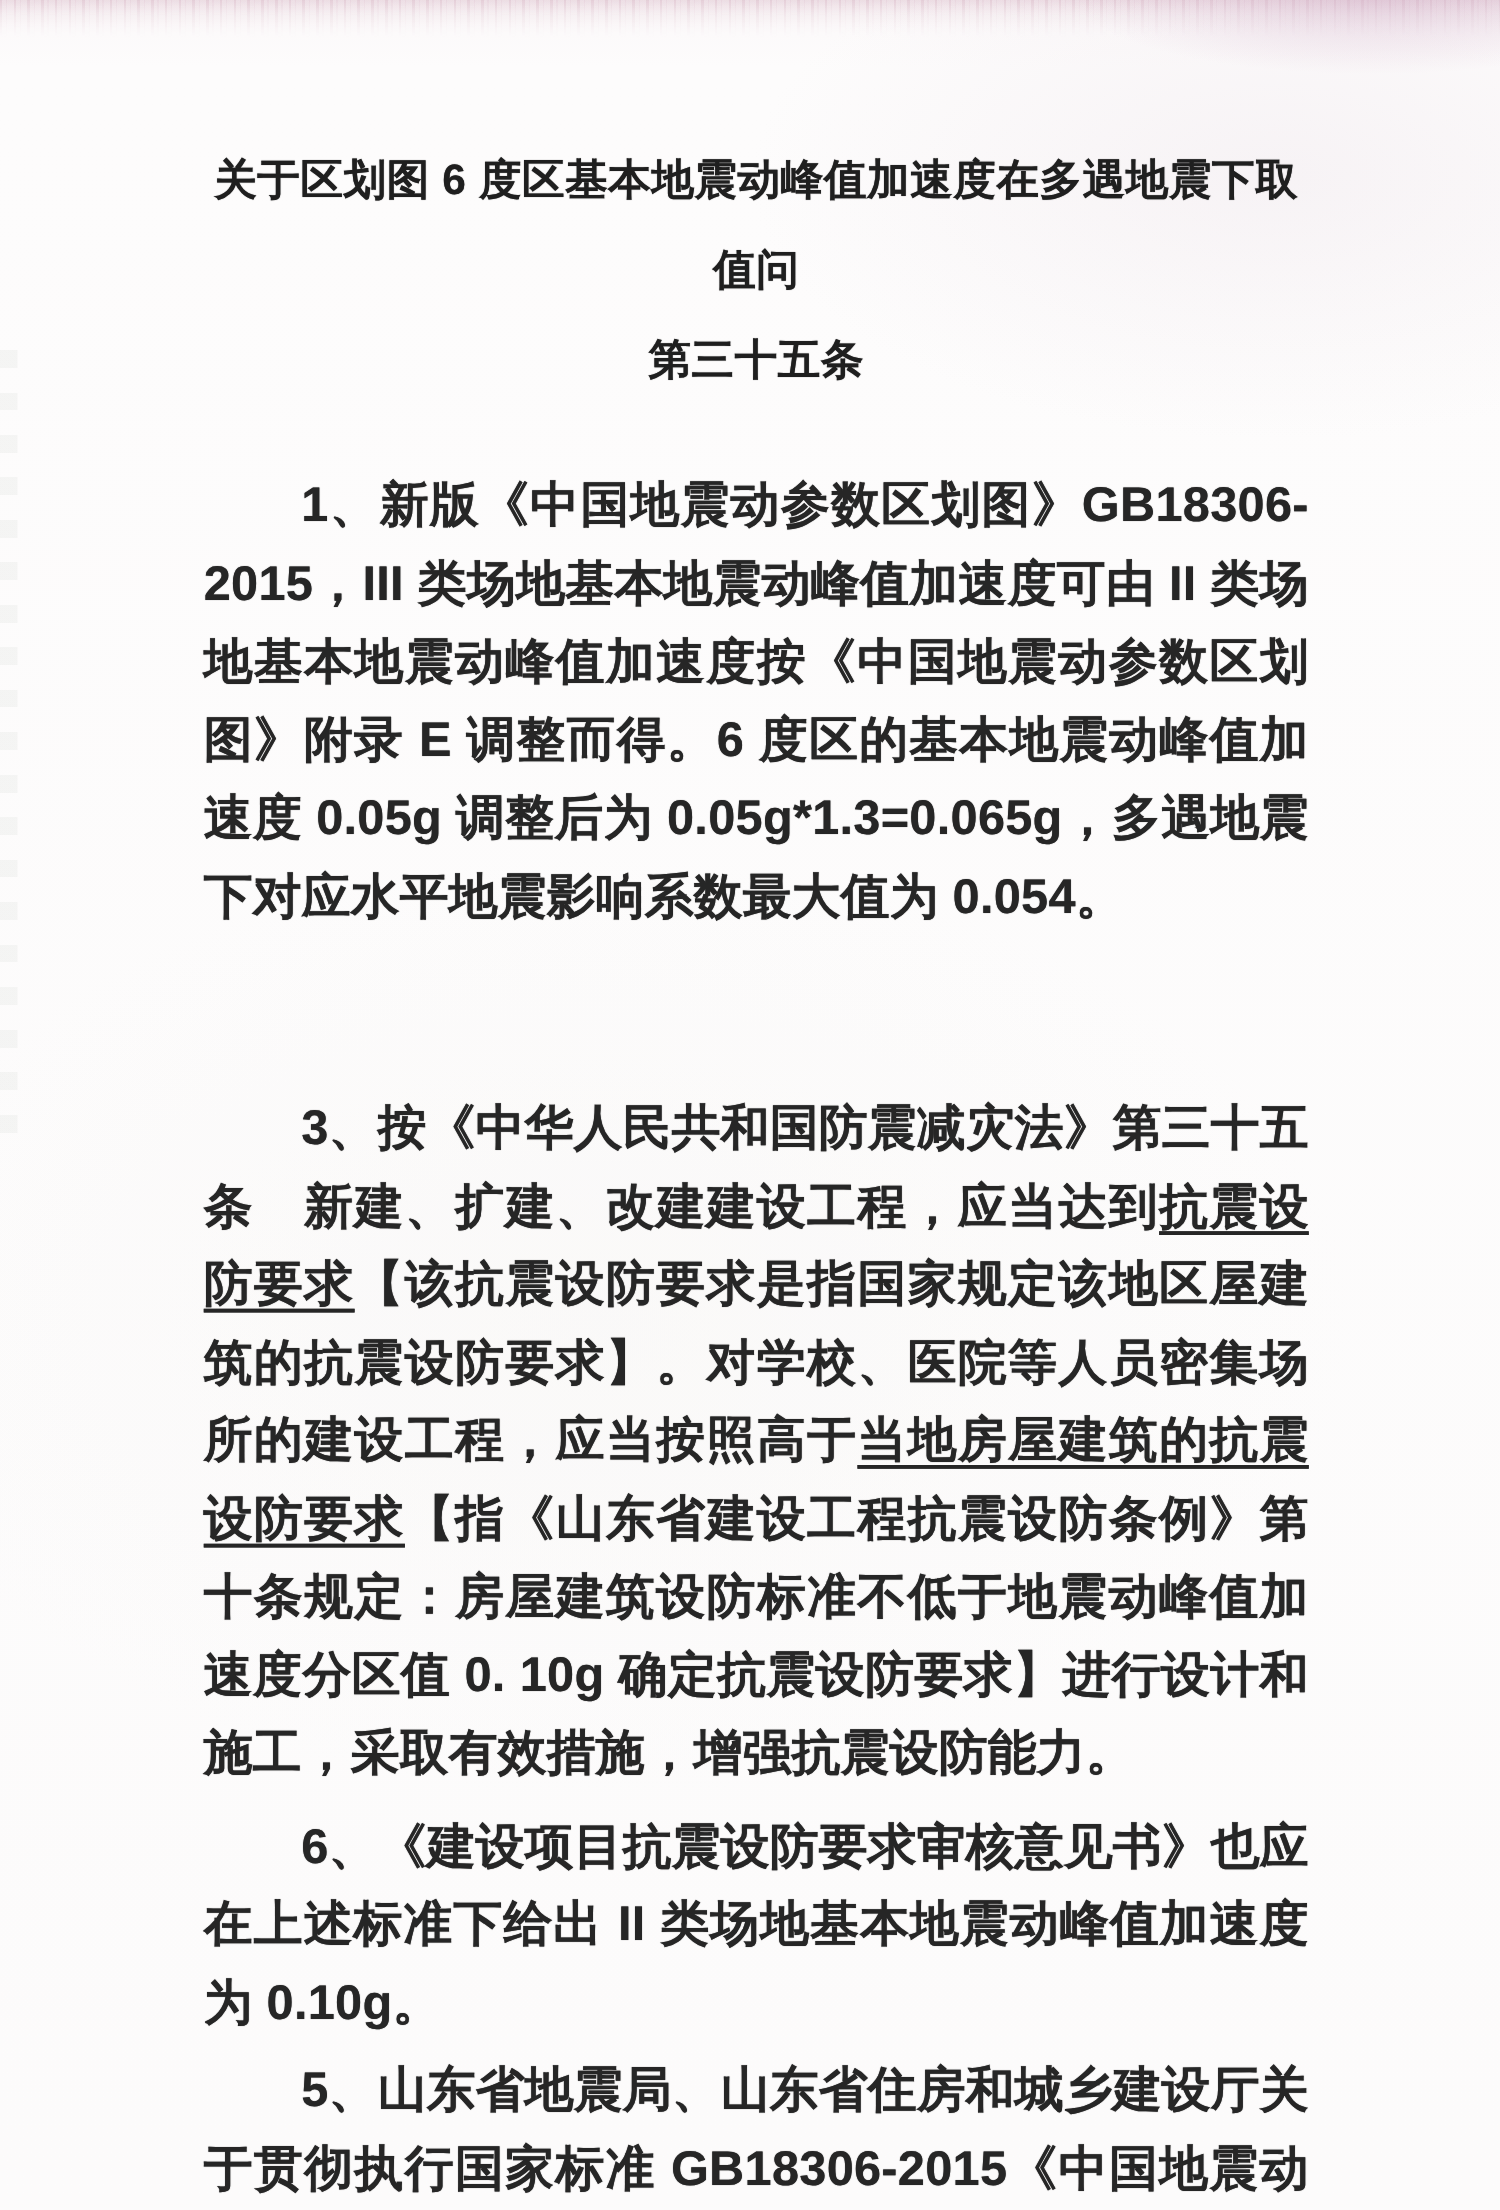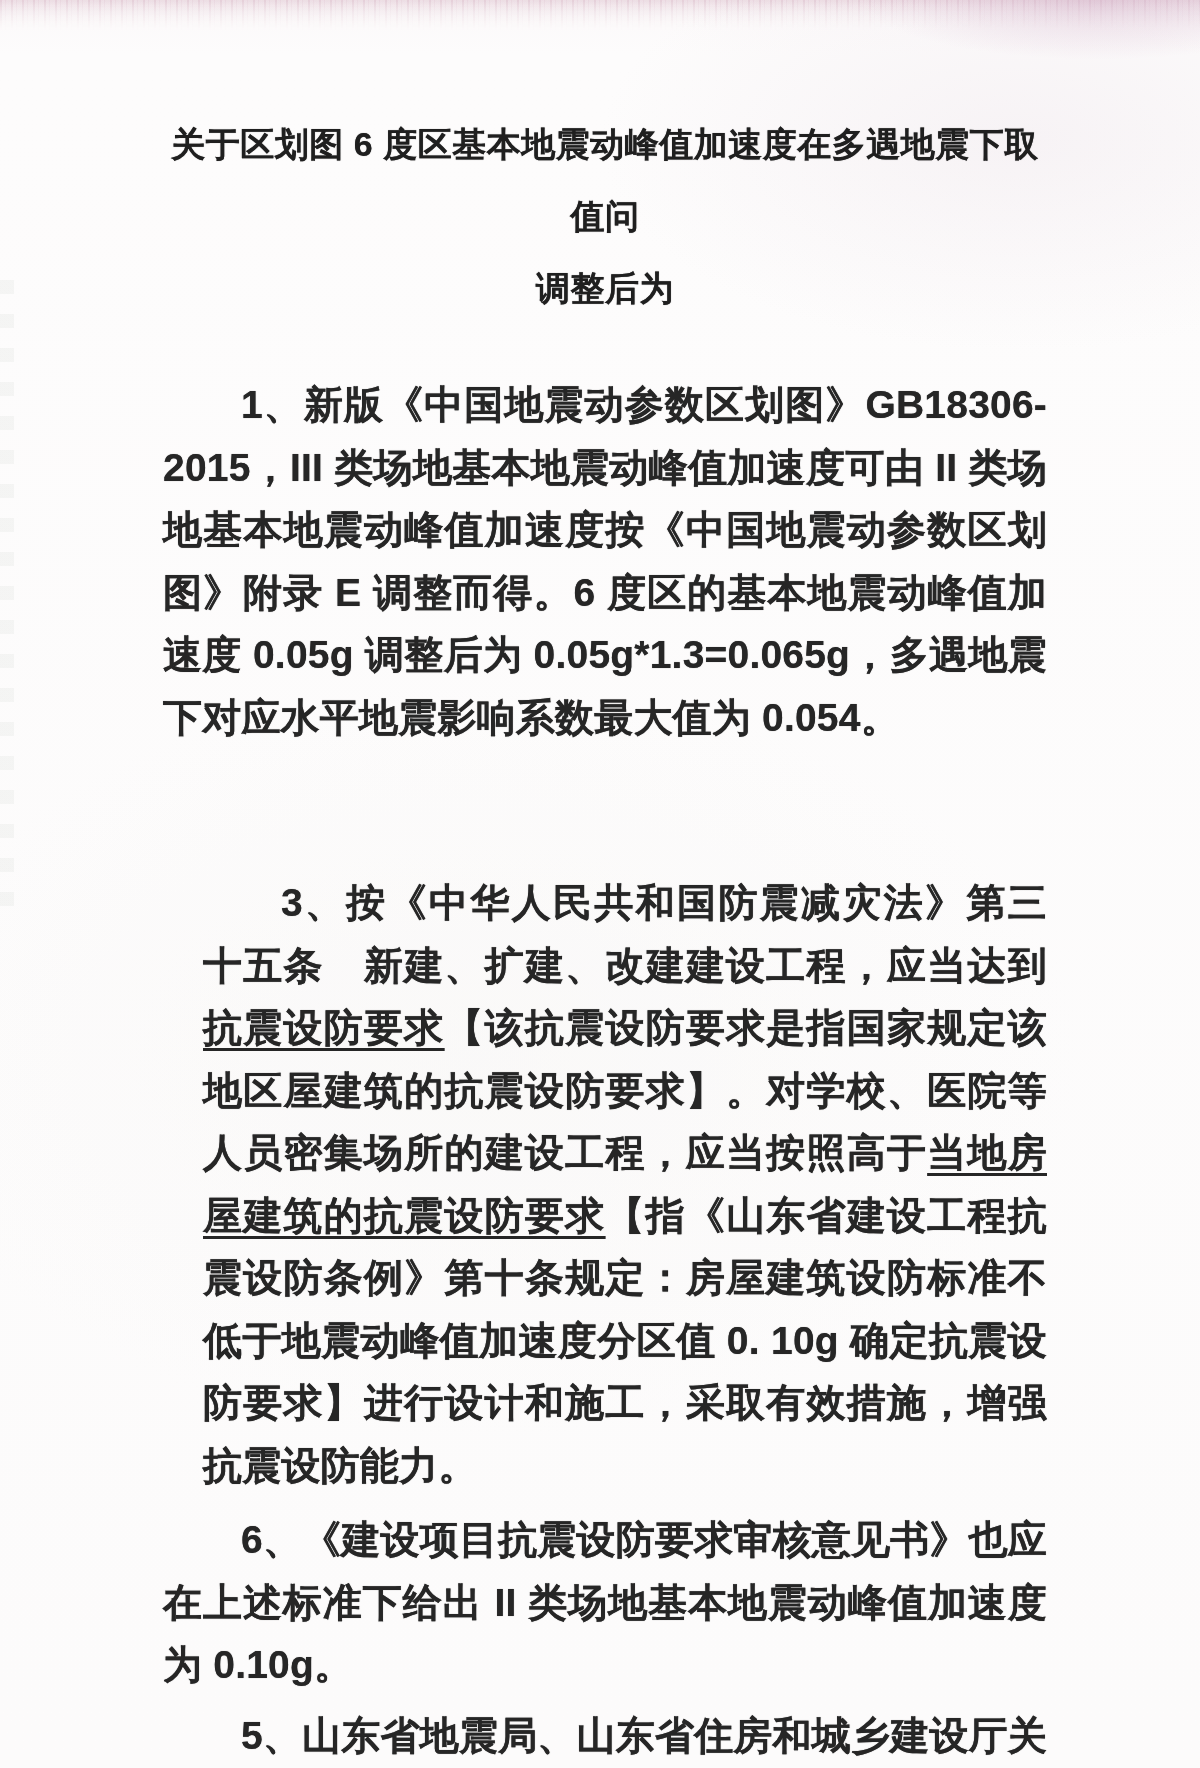--- a/index.html
+++ b/index.html
@@ -77,41 +77,41 @@
     font-size: 39px;
     line-height: 62.5px;
     font-weight: 600;
     text-align: justify;
     text-align-last: left;
     text-indent: 2em;
     letter-spacing: 0.2px;
     margin: 0;
     color: #262626;
   }
-  .para.gap-before-large { margin-top: 123px; margin-left: 40px; }
+  .para.gap-before-large { margin-top: 123px; }
   .para.gap-before-small { margin-top: 12px; }
   .para.gap-before-tiny  { margin-top: 8px; }
   .u {
     text-decoration: underline;
     text-decoration-thickness: 2.5px;
     text-underline-offset: 7px;
   }
 </style>
 </head>
 <body>
 
 <div class="page">
 
   <div class="scan-band-top"></div>
   <div class="scan-patch-topright"></div>
   <div class="scan-edge-left"></div>
 
   <div class="doc">
 
-    <h1 class="doc-title"><span>关于区划图 6 度区基本地震动峰值加速度在多遇地震下取值问</span><br><span>调整后为</span></h1>
+    <h1 class="doc-title"><span>关于区划图 6 度区基本地震动峰值加速度在多遇地震下取值问</span><br><span>第三十五条</span></h1>
 
     <p class="para">1、新版《中国地震动参数区划图》GB18306-2015，III 类场地基本地震动峰值加速度可由 II 类场地基本地震动峰值加速度按《中国地震动参数区划图》附录 E 调整而得。6 度区的基本地震动峰值加速度 0.05g 调整后为 0.05g*1.3=0.065g，多遇地震下对应水平地震影响系数最大值为 0.054。</p>
 
 
     <p class="para gap-before-large"><span>3、按《中华人民共和国防震减灾法》第三十五条　新建、扩建、改建建设工程，应当达到</span><span class="u">抗震设防要求</span><span>【该抗震设防要求是指国家规定该地区屋建筑的抗震设防要求】。对学校、医院等人员密集场所的建设工程，应当按照高于</span><span class="u">当地房屋建筑的抗震设防要求</span><span>【指《山东省建设工程抗震设防条例》第十条规定：房屋建筑设防标准不低于地震动峰值加速度分区值 0. 10g 确定抗震设防要求】进行设计和施工，采取有效措施，增强抗震设防能力。</span></p>
 
     <p class="para gap-before-small">6、《建设项目抗震设防要求审核意见书》也应在上述标准下给出 II 类场地基本地震动峰值加速度为 0.10g。</p>
 
     <p class="para gap-before-tiny">5、山东省地震局、山东省住房和城乡建设厅关于贯彻执行国家标准 GB18306-2015《中国地震动参数区划图》的通知鲁震发〔2016〕</p>
 

